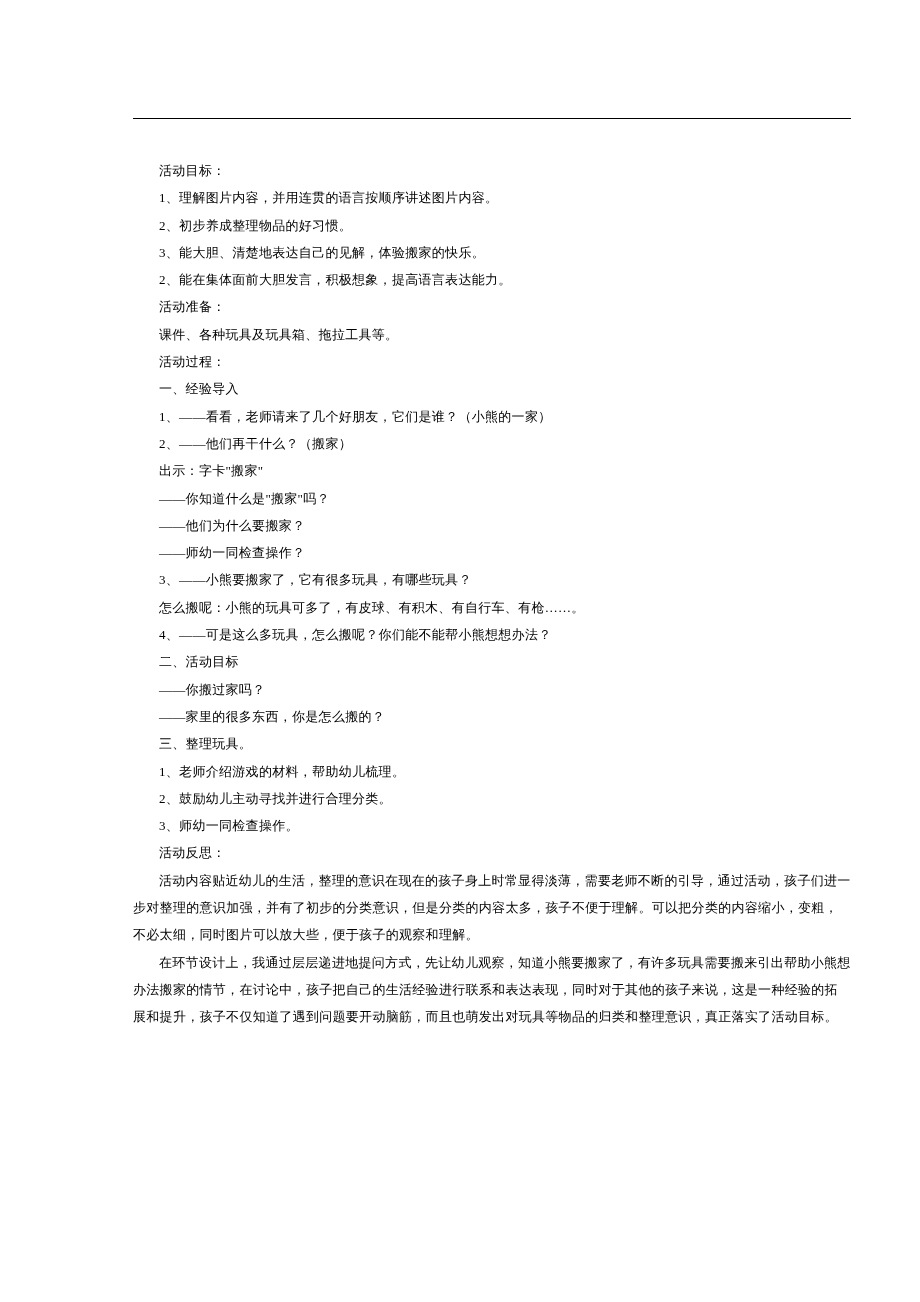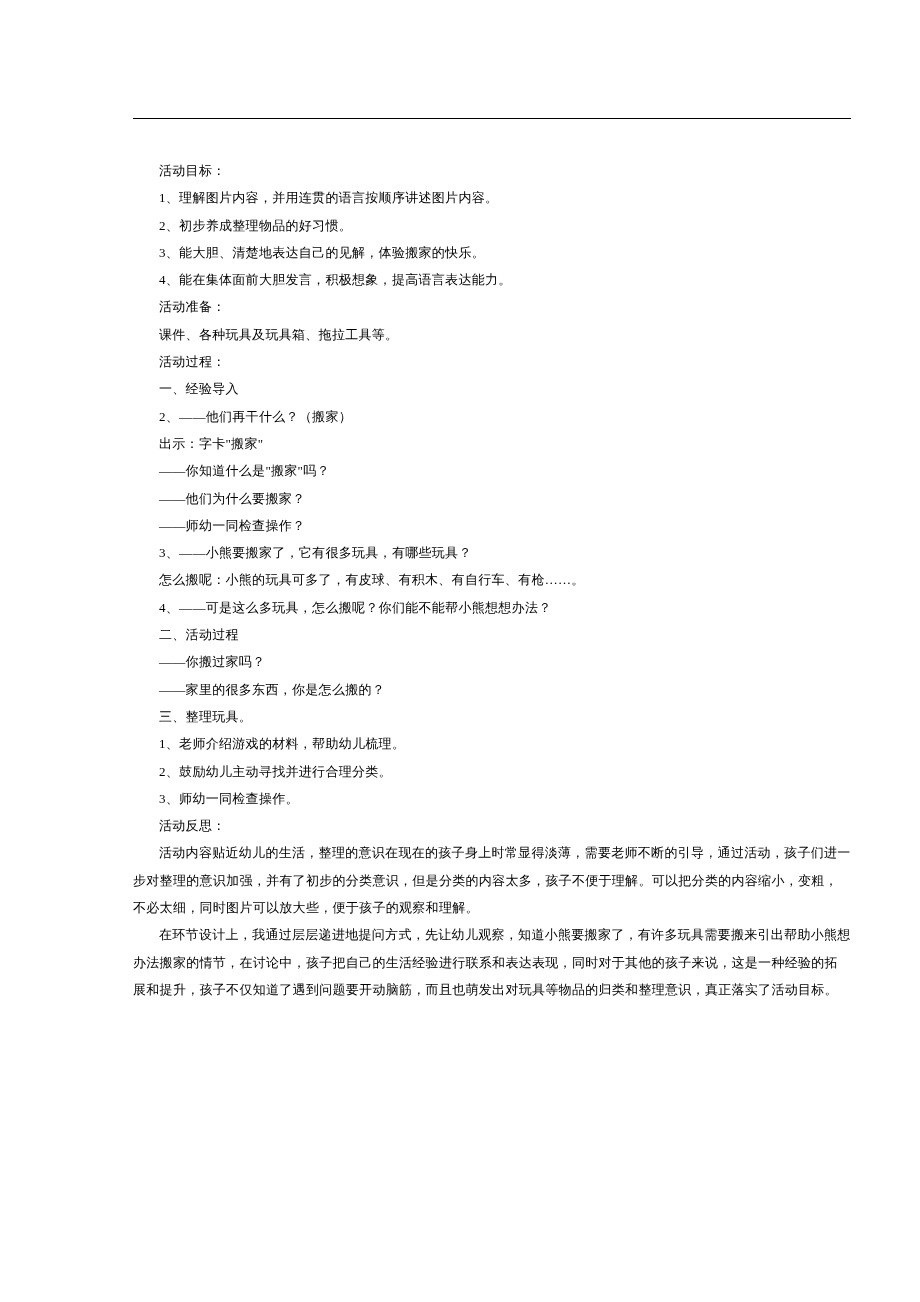--- a/index.html
+++ b/index.html
@@ -33,34 +33,35 @@
 </head>
 <body>
 
 <div class="divider"></div>
 
 <div class="content">
   <p>活动目标：</p>
   <p>1、理解图片内容，并用连贯的语言按顺序讲述图片内容。</p>
   <p>2、初步养成整理物品的好习惯。</p>
   <p>3、能大胆、清楚地表达自己的见解，体验搬家的快乐。</p>
-  <p>4、能在集体面前大胆发言，积极想象，提高语言表达能力。</p>
+  <p>2、能在集体面前大胆发言，积极想象，提高语言表达能力。</p>
   <p>活动准备：</p>
   <p>课件、各种玩具及玩具箱、拖拉工具等。</p>
   <p>活动过程：</p>
   <p>一、经验导入</p>
+  <p>1、——看看，老师请来了几个好朋友，它们是谁？（小熊的一家）</p>
   <p>2、——他们再干什么？（搬家）</p>
   <p>出示：字卡"搬家"</p>
   <p>——你知道什么是"搬家"吗？</p>
   <p>——他们为什么要搬家？</p>
   <p>——师幼一同检查操作？</p>
   <p>3、——小熊要搬家了，它有很多玩具，有哪些玩具？</p>
   <p>怎么搬呢：小熊的玩具可多了，有皮球、有积木、有自行车、有枪……。</p>
   <p>4、——可是这么多玩具，怎么搬呢？你们能不能帮小熊想想办法？</p>
-  <p>二、活动过程</p>
+  <p>二、活动目标</p>
   <p>——你搬过家吗？</p>
   <p>——家里的很多东西，你是怎么搬的？</p>
   <p>三、整理玩具。</p>
   <p>1、老师介绍游戏的材料，帮助幼儿梳理。</p>
   <p>2、鼓励幼儿主动寻找并进行合理分类。</p>
   <p>3、师幼一同检查操作。</p>
   <p>活动反思：</p>
   <p>活动内容贴近幼儿的生活，整理的意识在现在的孩子身上时常显得淡薄，需要老师不断的引导，通过活动，孩子们进一步对整理的意识加强，并有了初步的分类意识，但是分类的内容太多，孩子不便于理解。可以把分类的内容缩小，变粗，不必太细，同时图片可以放大些，便于孩子的观察和理解。</p>
   <p>在环节设计上，我通过层层递进地提问方式，先让幼儿观察，知道小熊要搬家了，有许多玩具需要搬来引出帮助小熊想办法搬家的情节，在讨论中，孩子把自己的生活经验进行联系和表达表现，同时对于其他的孩子来说，这是一种经验的拓展和提升，孩子不仅知道了遇到问题要开动脑筋，而且也萌发出对玩具等物品的归类和整理意识，真正落实了活动目标。</p>
 </div>

